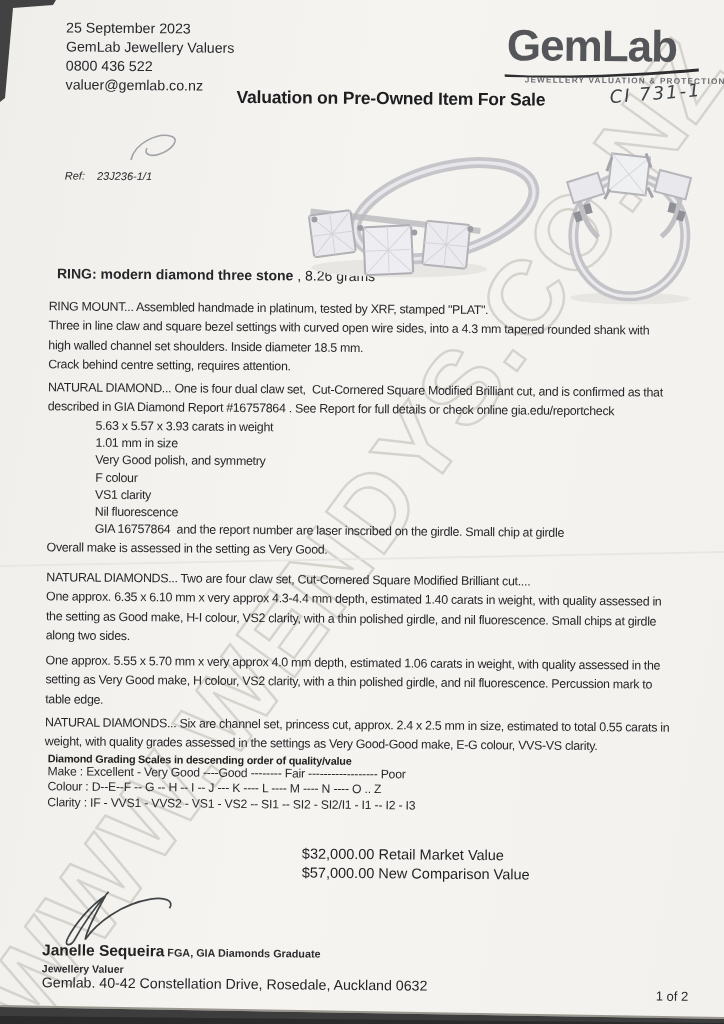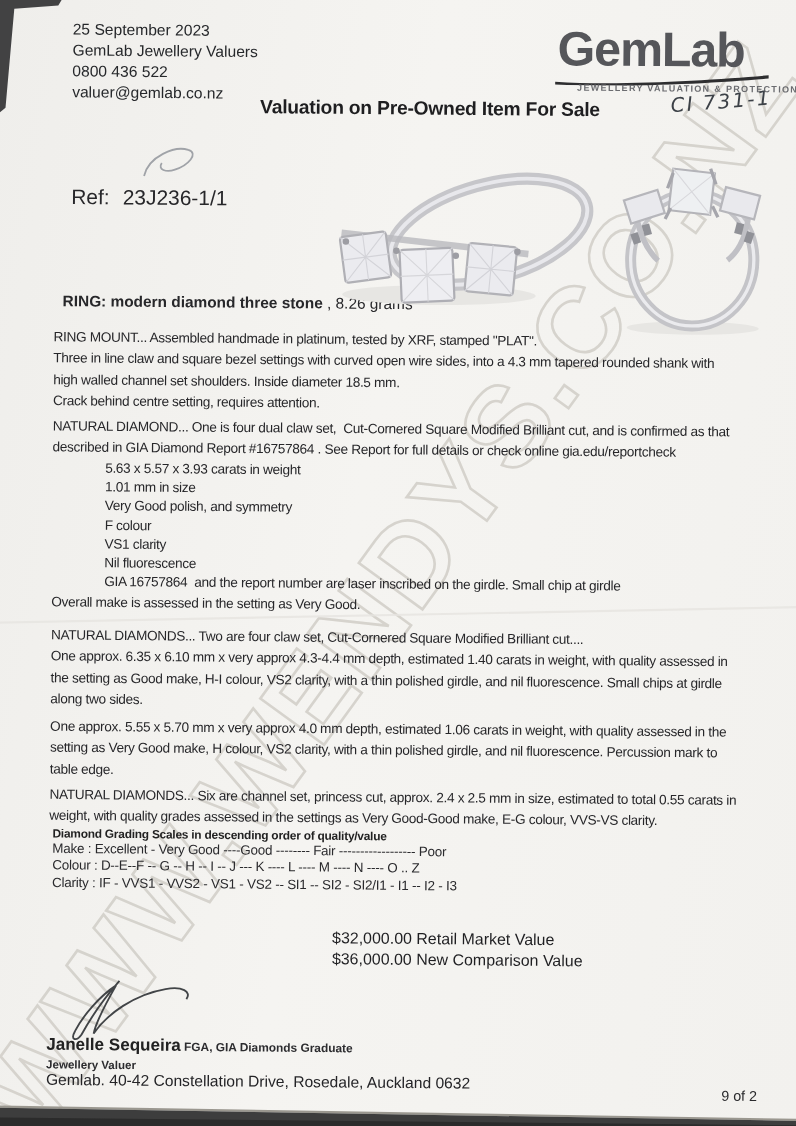--- a/index.html
+++ b/index.html
@@ -11,21 +11,21 @@
   .abs{position:absolute;}
   .rot{position:absolute;inset:0;transform:rotate(.5deg);transform-origin:362px 500px;z-index:2;}
   [data-bind]{white-space:pre-wrap;}
   .hdr{left:62px;top:21px;font-size:14.2px;line-height:19px;color:#26282b;}
   .logo-name{left:503px;top:22px;font-size:44px;font-weight:bold;letter-spacing:-1px;color:#55565a;line-height:1;}
   .logo-swoosh{left:499px;top:64px;}
   .logo-tagline{left:521px;top:74px;font-size:8.2px;font-weight:bold;letter-spacing:1.2px;color:#6b6c70;}
   .handwritten{left:606px;top:80px;font-size:18px;font-style:italic;font-family:"DejaVu Sans",sans-serif;
     color:#3c4147;transform:rotate(-5deg);letter-spacing:2px;}
   .title{left:233px;top:88px;font-size:17.5px;font-weight:bold;letter-spacing:-0.2px;color:#1e1e20;white-space:nowrap;}
-  .ref-row{left:62px;top:172px;font-size:19px;}
+  .ref-row{left:62px;top:172px;font-size:11px;font-style:italic;}
   .ref-row .lbl{margin-right:12px;}
   .item-heading{left:55px;top:268px;font-size:14px;}
   .item-heading .b{font-weight:bold;}
   .body-text{font-size:12.4px;line-height:19.3px;letter-spacing:-0.3px;width:664px;}
   .p-ringmount{left:47px;top:300px;}
   .p-nd-intro{left:47px;top:381px;}
   .specs{left:95px;top:420px;font-size:12.4px;line-height:17.2px;letter-spacing:-0.3px;width:600px;}
   .p-nd-summary{left:47px;top:541px;}
   .p-nd2{left:47px;top:571px;}
   .p-stone2{left:47px;top:654px;}
@@ -171,34 +171,34 @@
 
     <div class="abs grading">
       <div class="gh" data-bind="grading_scales.heading">Diamond Grading Scales in descending order of quality/value</div>
       <div class="gl" data-bind="grading_scales.make">Make : Excellent - Very Good ----Good -------- Fair ------------------ Poor</div>
       <div class="gl" data-bind="grading_scales.colour">Colour : D--E--F -- G -- H -- I -- J --- K ---- L ---- M ---- N ---- O .. Z</div>
       <div class="gl" data-bind="grading_scales.clarity">Clarity : IF - VVS1 - VVS2 - VS1 - VS2 -- SI1 -- SI2 - SI2/I1 - I1 -- I2 - I3</div>
     </div>
 
     <div class="abs values">
       <div><span class="amt" data-bind="values.retail.amount">$32,000.00</span><span data-bind="values.retail.label"> Retail Market Value</span></div>
-      <div><span class="amt" data-bind="values.comparison.amount">$36,000.00</span><span data-bind="values.comparison.label"> New Comparison Value</span></div>
+      <div><span class="amt" data-bind="values.comparison.amount">$57,000.00</span><span data-bind="values.comparison.label"> New Comparison Value</span></div>
     </div>
 
     <svg class="abs" style="left:48px;top:888px;" width="135" height="62">
       <path d="M64 6 C52 20 38 40 30 55 C26 61 19 61 24 52 C31 38 46 20 61 10 C51 28 43 43 41 54 C53 36 78 18 106 13 C121 10 130 15 125 22" fill="none" stroke="#2f3235" stroke-width="1.7" opacity="0.9"></path>
     </svg>
 
     <div class="abs sig-name">
       <span class="nm" data-bind="signatory.name">Janelle Sequeira</span><span class="cred" data-bind="signatory.credentials"> FGA, GIA Diamonds Graduate</span>
     </div>
     <div class="abs sig-role" data-bind="signatory.role">Jewellery Valuer</div>
     <div class="abs sig-addr" data-bind="signatory.address">Gemlab. 40-42 Constellation Drive, Rosedale, Auckland 0632</div>
 
-    <div class="abs pageno" data-bind="page_number">9 of 2</div>
+    <div class="abs pageno" data-bind="page_number">1 of 2</div>
   </div>
 
   <svg class="artifacts" width="724" height="1024">
     <line x1="0" y1="566" x2="724" y2="552" stroke="#e7e5e1" stroke-width="2" opacity="0.8"></line>
     <polygon points="0,0 56,0 53,5 13,8 5,98 0,102" fill="#2f2f31" opacity="0.9"></polygon>
     <line x1="0" y1="1006" x2="724" y2="1018" stroke="#9a978f" stroke-width="2"></line>
     <polygon points="0,1007 724,1019 724,1024 0,1024" fill="#3d3d3d"></polygon>
     <polygon points="0,1016 724,1023 724,1024 0,1024" fill="#2b2b2b"></polygon>
   </svg>
 </div>

